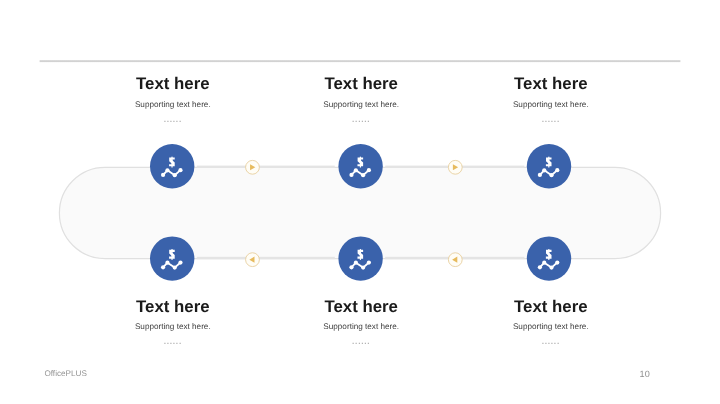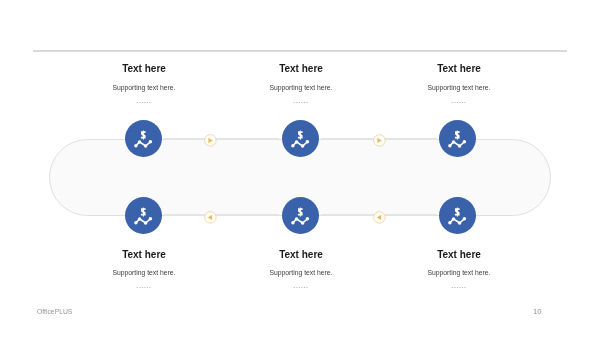--- a/index.html
+++ b/index.html
@@ -5,21 +5,21 @@
   html,body{margin:0;padding:0;}
   body{width:600px;height:337px;background:#fff;font-family:"Liberation Sans",sans-serif;overflow:hidden;-webkit-font-smoothing:antialiased;}
   .slide{position:relative;width:600px;height:337px;background:#ffffff;overflow:hidden;}
   .topline{position:absolute;left:32.6px;top:49.7px;width:534.5px;height:2.2px;background:linear-gradient(to bottom,#eaeaea 0%,#c9c9c9 45%,#d8d8d8 75%,#f4f4f4 100%);}
   .pill{position:absolute;left:49.1px;top:138.9px;width:501.8px;height:77.2px;border-radius:39px;background:#fafafa;border:1.5px solid #e0e0e0;box-sizing:border-box;}
   .conn{position:absolute;height:2px;background:#e4e4e4;}
   .node{position:absolute;width:37px;height:37px;border-radius:50%;background:#3a62ab;}
   .node .ic{position:absolute;left:0;top:0;}
   .marker{position:absolute;width:13px;height:13px;}
   .tb{position:absolute;text-align:center;width:170px;}
-  .tb .h{font-size:10px;font-weight:bold;color:#1b1b1b;line-height:10px;will-change:transform;}
+  .tb .h{font-size:14px;font-weight:bold;color:#1b1b1b;line-height:10px;will-change:transform;}
   .tb .s{font-size:6.8px;color:#3c3c3c;line-height:8px;margin-top:9.5px;will-change:transform;}
   .tb .d{font-size:7px;font-weight:bold;color:#b4b4b4;letter-spacing:0.6px;line-height:6px;margin-top:5.9px;will-change:transform;}
   .foot{position:absolute;left:36.7px;top:308px;font-size:6.8px;color:#959595;will-change:transform;}
   .pageno{position:absolute;left:533px;top:306.5px;font-size:7.6px;color:#8f8f8f;will-change:transform;text-align:center;}
 </style>
 </head>
 <body>
 
 <div class="slide">
   <div class="topline"></div>

